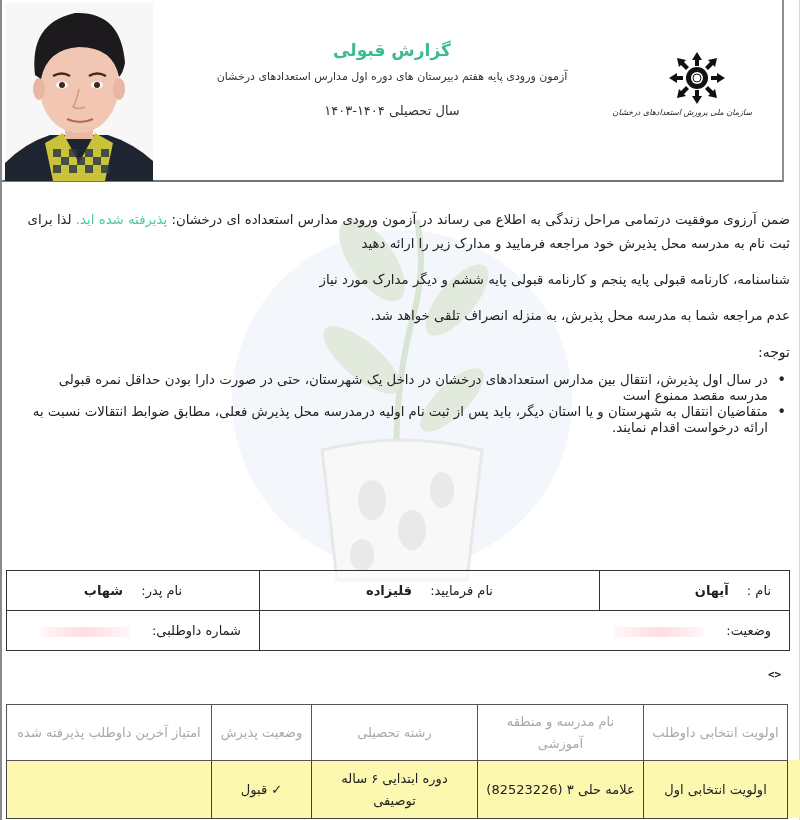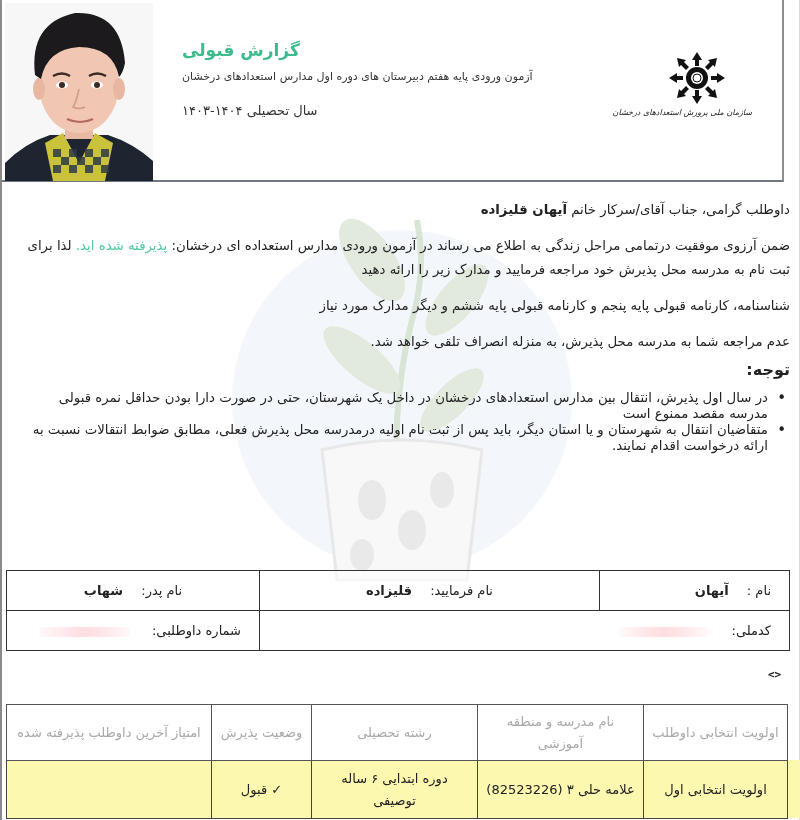--- a/index.html
+++ b/index.html
@@ -21,21 +21,21 @@
     border-right: 2px solid #8a8f96;
     background: #fff;
   }
   .photo {
     position: absolute; left: 3px; top: 3px; width: 148px; height: 178px;
     overflow: hidden; background: #fbfbfb;
   }
   .photo svg { width: 100%; height: 100%; display: block; }
   .header-center {
     position: absolute; left: 180px; top: 40px; width: 420px;
-    text-align: left; direction: rtl;
+    text-align: center; direction: rtl;
   }
   .report-title {
     color: #3dbb8c; font-weight: bold; font-size: 17px; margin-bottom: 10px;
   }
   .exam-subtitle { font-size: 11px; color: #333; margin-bottom: 20px; }
   .academic-year { font-size: 13px; color: #333; }
   .logo {
     position: absolute; left: 640px; top: 52px; width: 110px; height: 70px;
     text-align: center;
   }
@@ -52,21 +52,21 @@
 
   
   .content {
     position: absolute; left: 20px; top: 196px; width: 768px;
     direction: rtl; text-align: right; font-size: 13.3px; line-height: 24px;
   }
   .greeting { margin-top: 2px; }
   .greeting b { font-weight: bold; }
   .para { margin-top: 12px; }
   .accepted { color: #4ec9a0; }
-  .notice-heading { font-weight: bold; margin-top: 4px; font-size: 16px; }
+  .notice-heading { font-weight: normal; margin-top: 12px; font-size: 14px; }
   .notes { margin-top: 8px; padding-right: 22px; list-style: none; }
   .notes li {
     position: relative; line-height: 16px; font-size: 13.3px;
   }
   .notes li::before {
     content: "\2022"; position: absolute; right: -18px; top: 0; font-size: 15px;
   }
 
   
   .info-table {
@@ -192,24 +192,20 @@
     <ellipse cx="150" cy="160" rx="18" ry="48" transform="rotate(-50 150 160)" fill="#c9d9c1"></ellipse>
     <ellipse cx="240" cy="200" rx="16" ry="42" transform="rotate(45 240 200)" fill="#c9d9c1"></ellipse>
     <path d="M110 250 Q190 230 270 250 L255 380 L125 380 Z" fill="#f3f3f3" stroke="#d6d6d6" stroke-width="3"></path>
     <ellipse cx="160" cy="300" rx="14" ry="20" fill="#d8d8d8"></ellipse>
     <ellipse cx="200" cy="330" rx="14" ry="20" fill="#d8d8d8"></ellipse>
     <ellipse cx="230" cy="290" rx="12" ry="18" fill="#d8d8d8"></ellipse>
     <ellipse cx="150" cy="355" rx="12" ry="16" fill="#d8d8d8"></ellipse>
   </svg>
 
   <div class="content">
-    <div class="greeting">
-      <span>داوطلب گرامی، جناب آقای/سرکار خانم</span>
-      <b>آیهان قلیزاده</b>
-    </div>
     <div class="para">
       <span>ضمن آرزوی موفقیت درتمامی مراحل زندگی به اطلاع می رساند در آزمون ورودی مدارس استعداده ای درخشان: </span><span class="accepted">پذیرفته شده اید.</span><span> لذا برای ثبت نام به مدرسه محل پذیرش خود مراجعه فرمایید و مدارک زیر را ارائه دهید</span>
     </div>
     <div class="para">شناسنامه، کارنامه قبولی پایه پنجم و کارنامه قبولی پایه ششم و دیگر مدارک مورد نیاز</div>
     <div class="para">عدم مراجعه شما به مدرسه محل پذیرش، به منزله انصراف تلقی خواهد شد.</div>
     <div class="notice-heading">توجه:</div>
     <ul class="notes">
       <li>در سال اول پذیرش، انتقال بین مدارس استعدادهای درخشان در داخل یک شهرستان، حتی در صورت دارا بودن حداقل نمره قبولی مدرسه مقصد ممنوع است</li>
       <li>متقاضیان انتقال به شهرستان و یا استان دیگر، باید پس از ثبت نام اولیه درمدرسه محل پذیرش فعلی، مطابق ضوابط انتقالات نسبت به ارائه درخواست اقدام نمایند.</li>
     </ul>
@@ -226,21 +222,21 @@
         <span>نام فرمایید:</span>
         <span class="val">قلیزاده</span>
       </td>
       <td style="text-align:center">
         <span>نام پدر:</span>
         <span class="val">شهاب</span>
       </td>
     </tr>
     <tr>
       <td colspan="2" style="text-align:right; padding-right:18px">
-        <span>کدملی:</span>
+        <span>وضعیت:</span>
         <span class="redacted"></span>
       </td>
       <td style="text-align:right">
         <span>شماره داوطلبی:</span>
         <span class="redacted"></span>
       </td>
     </tr>
   </tbody>
     </table>
 

